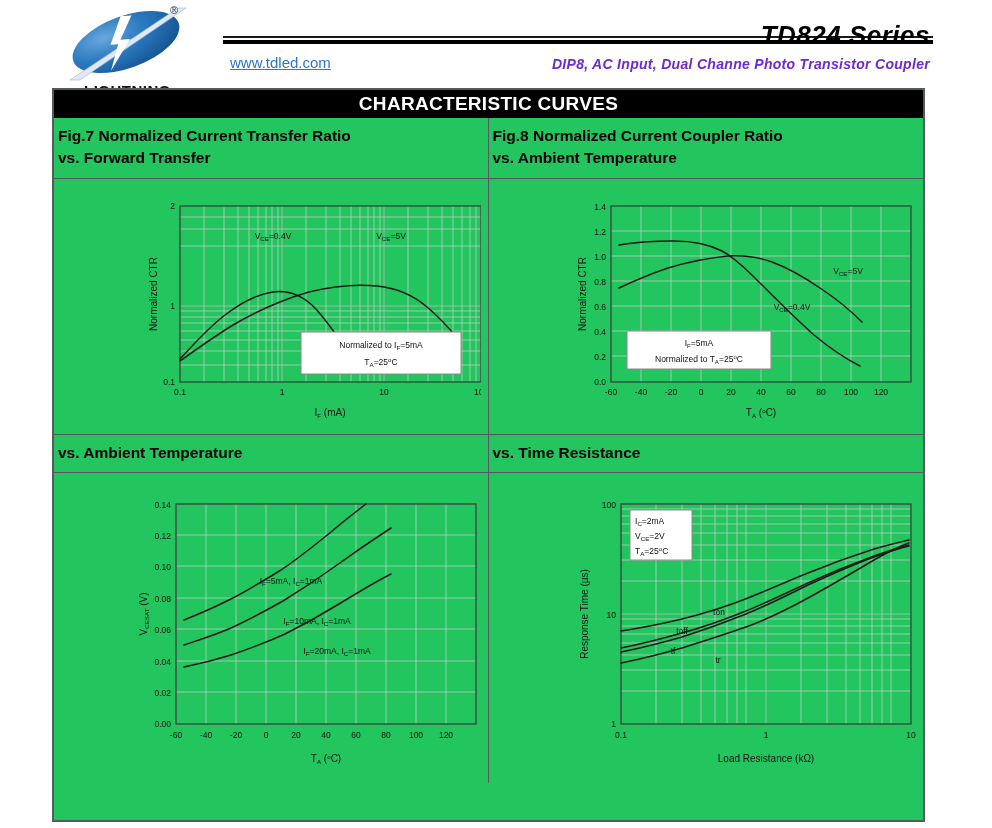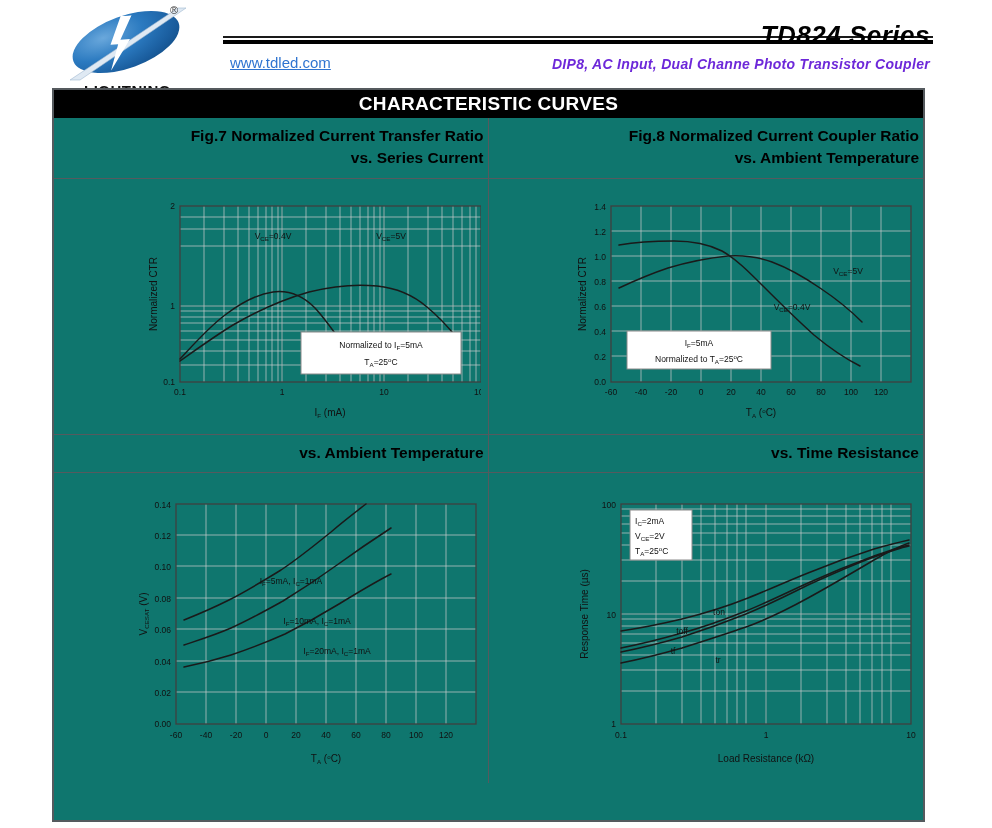--- a/index.html
+++ b/index.html
@@ -56,37 +56,37 @@
   }
   .subtitle{
     position:absolute;right:8px;top:56px;
     font-size:14px;font-weight:bold;font-style:italic;color:#6d28d9;letter-spacing:.3px;
     white-space:nowrap;
   }
 
   
   .sheet{
     position:absolute;left:52px;top:88px;width:873px;height:734px;
-    border:2px solid #555a5e;box-sizing:border-box;background:#0f766e;
+    border:2px solid #555a5e;box-sizing:border-box;background:#22c55e;
   }
   .banner{
     height:28px;background:#000000;color:#ffffff;
     display:flex;align-items:center;justify-content:center;
     font-size:19px;font-weight:bold;letter-spacing:.3px;
   }
   .row{display:flex;}
   .cell{
     width:50%;box-sizing:border-box;
     border-right:1.5px solid #555a5e;
   }
   .cell:last-child{border-right:none;}
   .cap{
     border-bottom:1.5px solid #555a5e;
     padding:7px 4px 8px 4px;
-    text-align:right;font-size:15.5px;font-weight:bold;line-height:1.45;color:#000;
+    text-align:left;font-size:15.5px;font-weight:bold;line-height:1.45;color:#000;
   }
   .plotbox{
     border-bottom:1.5px solid #555a5e;
     height:256px;display:flex;align-items:center;justify-content:center;
   }
   .plotbox.tall{height:310px;border-bottom:none;}
   svg{display:block;}
   .gl{stroke:#cfcfcf;stroke-width:.7;}
   .glm{stroke:#b9b9b9;stroke-width:.8;}
   .frame{fill:none;stroke:#3f3f3f;stroke-width:1.3;}
@@ -121,21 +121,21 @@
   </div>
 </div>
 
 <div class="sheet">
 
   <div class="banner">CHARACTERISTIC CURVES</div>
 
   <div class="row">
     <div class="cell cap">
       <div>Fig.7 Normalized Current Transfer Ratio</div>
-      <div>vs. Series Current</div>
+      <div>vs. Forward Transfer</div>
     </div>
     <div class="cell cap">
       <div>Fig.8 Normalized Current Coupler Ratio</div>
       <div>vs. Ambient Temperature</div>
     </div>
   </div>
 
   <div class="row">
 
     <div class="cell plotbox">

